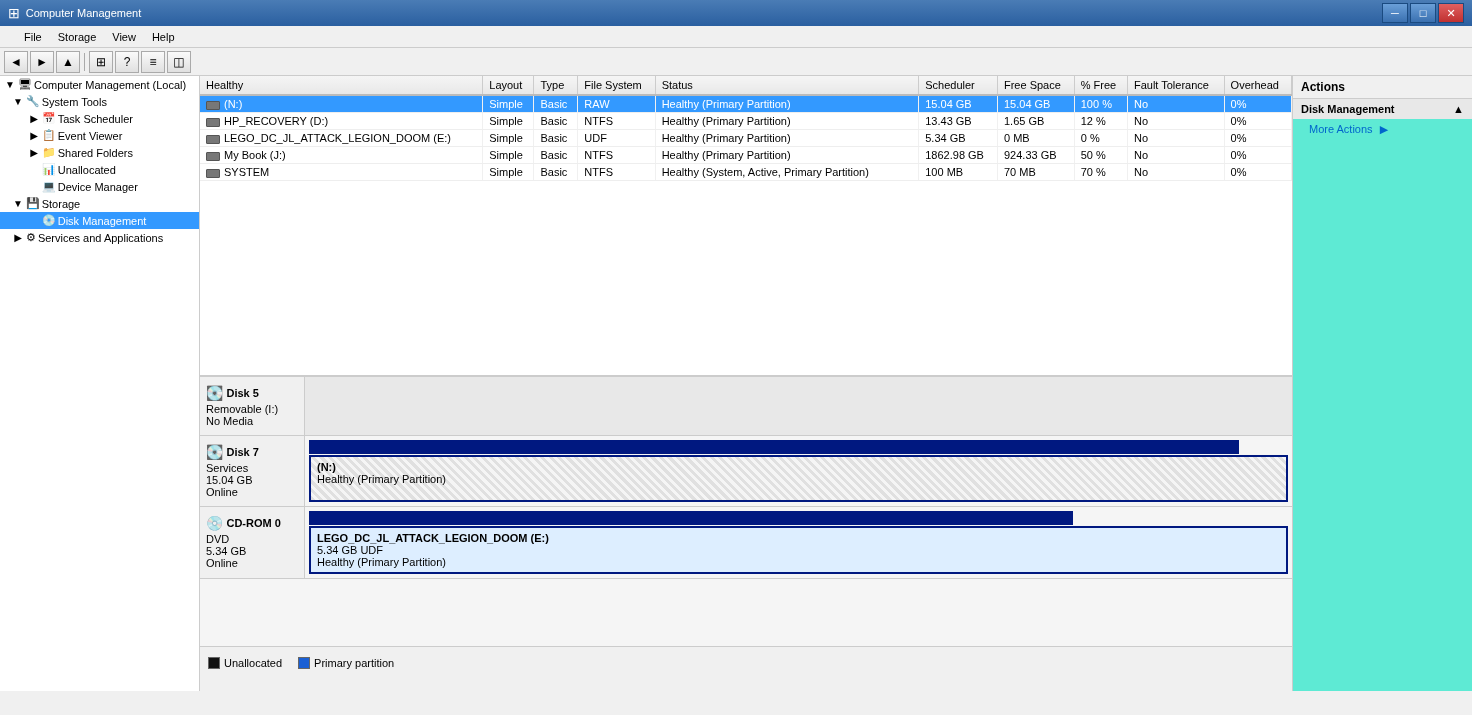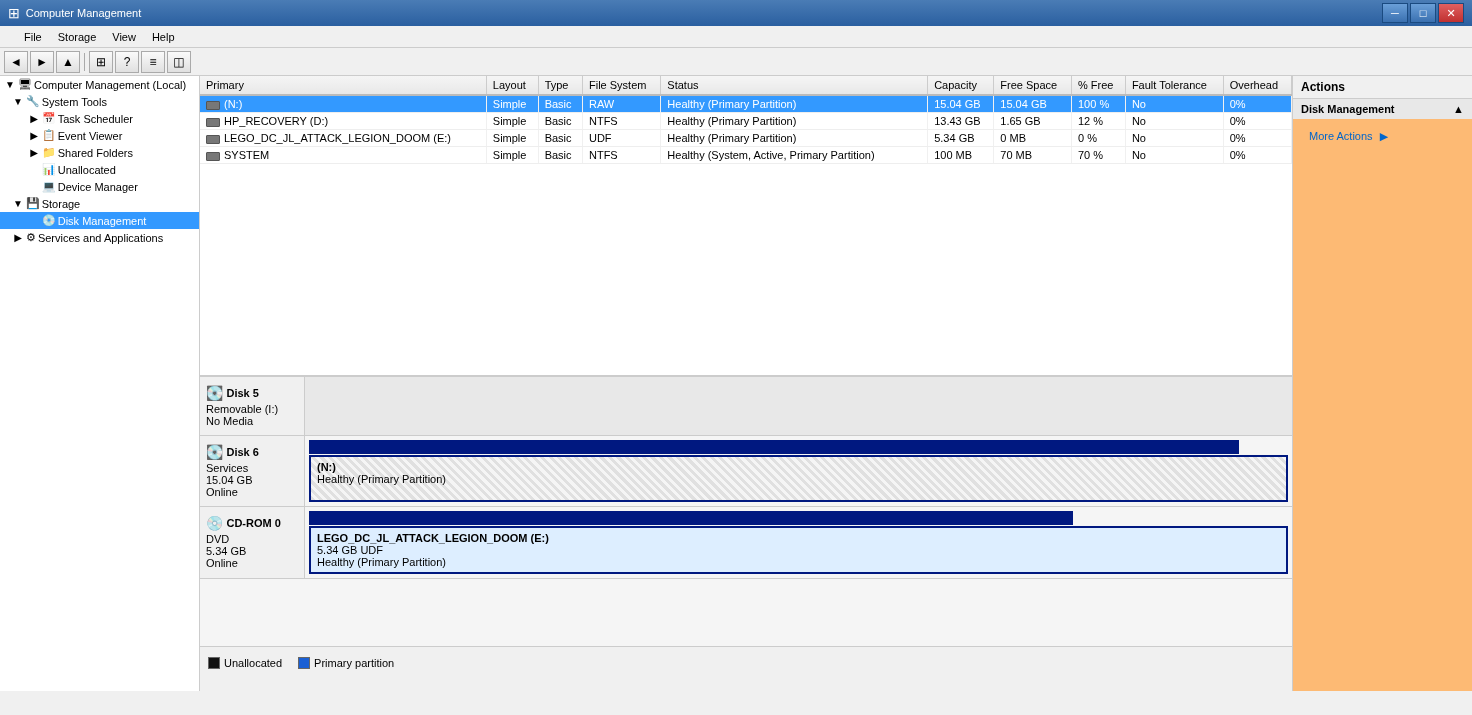--- a/index.html
+++ b/index.html
@@ -120,42 +120,42 @@
       padding: 2px 6px;
       border-bottom: 1px solid #eee;
       border-right: 1px solid #f0f0f0;
     }
     .disk-table tr.selected td { background: #3399ff; color: white; }
 
     
     .actions-panel {
       width: 180px;
       min-width: 180px;
-      background: #fdba74;
+      background: #5eead4;
       border-left: 1px solid #ccc;
       font-size: 11px;
     }
     .actions-header {
       background: #f0f0f0;
       border-bottom: 1px solid #ccc;
       padding: 4px 8px;
       font-size: 12px;
       font-weight: bold;
     }
     .actions-section-header {
       background: #e8e8e8;
       padding: 4px 8px;
       font-weight: bold;
       font-size: 11px;
       display: flex;
       justify-content: space-between;
       align-items: center;
     }
     .actions-item {
-      padding: 11px 16px;
+      padding: 4px 16px;
       cursor: pointer;
       font-size: 11px;
       color: #0066cc;
     }
 
     
     .status-bar {
       background: #f0f0f0;
       border-top: 1px solid #ccc;
       height: 24px;
@@ -316,26 +316,26 @@
       <span>Services and Applications</span>
     </div>
   </div>
 
   <div class="content-area">
 
     <div class="table-area">
       <table class="disk-table">
         <thead>
           <tr>
-            <th style="min-width:200px;">Primary</th>
+            <th style="min-width:200px;">Healthy</th>
             <th>Layout</th>
             <th>Type</th>
             <th>File System</th>
             <th style="min-width:240px;">Status</th>
-            <th>Capacity</th>
+            <th>Scheduler</th>
             <th>Free Space</th>
             <th>% Free</th>
             <th>Fault Tolerance</th>
             <th>Overhead</th>
           </tr>
         </thead>
         <tbody id="table-body">
         <tr class="selected">
               <td><span style="display:inline-block;width:14px;height:9px;background:#777;border-radius:1px;margin-right:4px;vertical-align:middle;border:1px solid #555;"></span>(N:)</td>
               <td>Simple</td>
@@ -366,20 +366,32 @@
               <td>Basic</td>
               <td>UDF</td>
               <td>Healthy (Primary Partition)</td>
               <td>5.34 GB</td>
               <td>0 MB</td>
               <td>0 %</td>
               <td>No</td>
               <td>0%</td>
             </tr>
             <tr>
+              <td><span style="display:inline-block;width:14px;height:9px;background:#777;border-radius:1px;margin-right:4px;vertical-align:middle;border:1px solid #555;"></span>My Book (J:)</td>
+              <td>Simple</td>
+              <td>Basic</td>
+              <td>NTFS</td>
+              <td>Healthy (Primary Partition)</td>
+              <td>1862.98 GB</td>
+              <td>924.33 GB</td>
+              <td>50 %</td>
+              <td>No</td>
+              <td>0%</td>
+            </tr>
+            <tr>
               <td><span style="display:inline-block;width:14px;height:9px;background:#777;border-radius:1px;margin-right:4px;vertical-align:middle;border:1px solid #555;"></span>SYSTEM</td>
               <td>Simple</td>
               <td>Basic</td>
               <td>NTFS</td>
               <td>Healthy (System, Active, Primary Partition)</td>
               <td>100 MB</td>
               <td>70 MB</td>
               <td>70 %</td>
               <td>No</td>
               <td>0%</td>
@@ -402,21 +414,21 @@
             <div>No Media</div>
           </div>
           <div class="disk-right-col" style="background:#e8e8e8;">
           </div>
         </div>
 
         <div class="disk-row-wrapper">
           <div class="disk-left-col">
             <div style="display:flex;align-items:center;margin-bottom:2px;">
               <span style="font-size:14px;margin-right:3px;">💽</span>
-              <span style="font-weight:bold;">Disk 6</span>
+              <span style="font-weight:bold;">Disk 7</span>
             </div>
             <div>Services</div>
             <div>15.04 GB</div>
             <div>Online</div>
           </div>
           <div class="disk-right-col" style="flex-direction:column;padding:4px;">
             <div class="partition-header-bar" style="width:95%;"></div>
             <div class="partition-content-block" style="border:2px solid #001880;">
               <div style="font-weight:bold;">(N:)</div>
               <div>Healthy (Primary Partition)</div>

